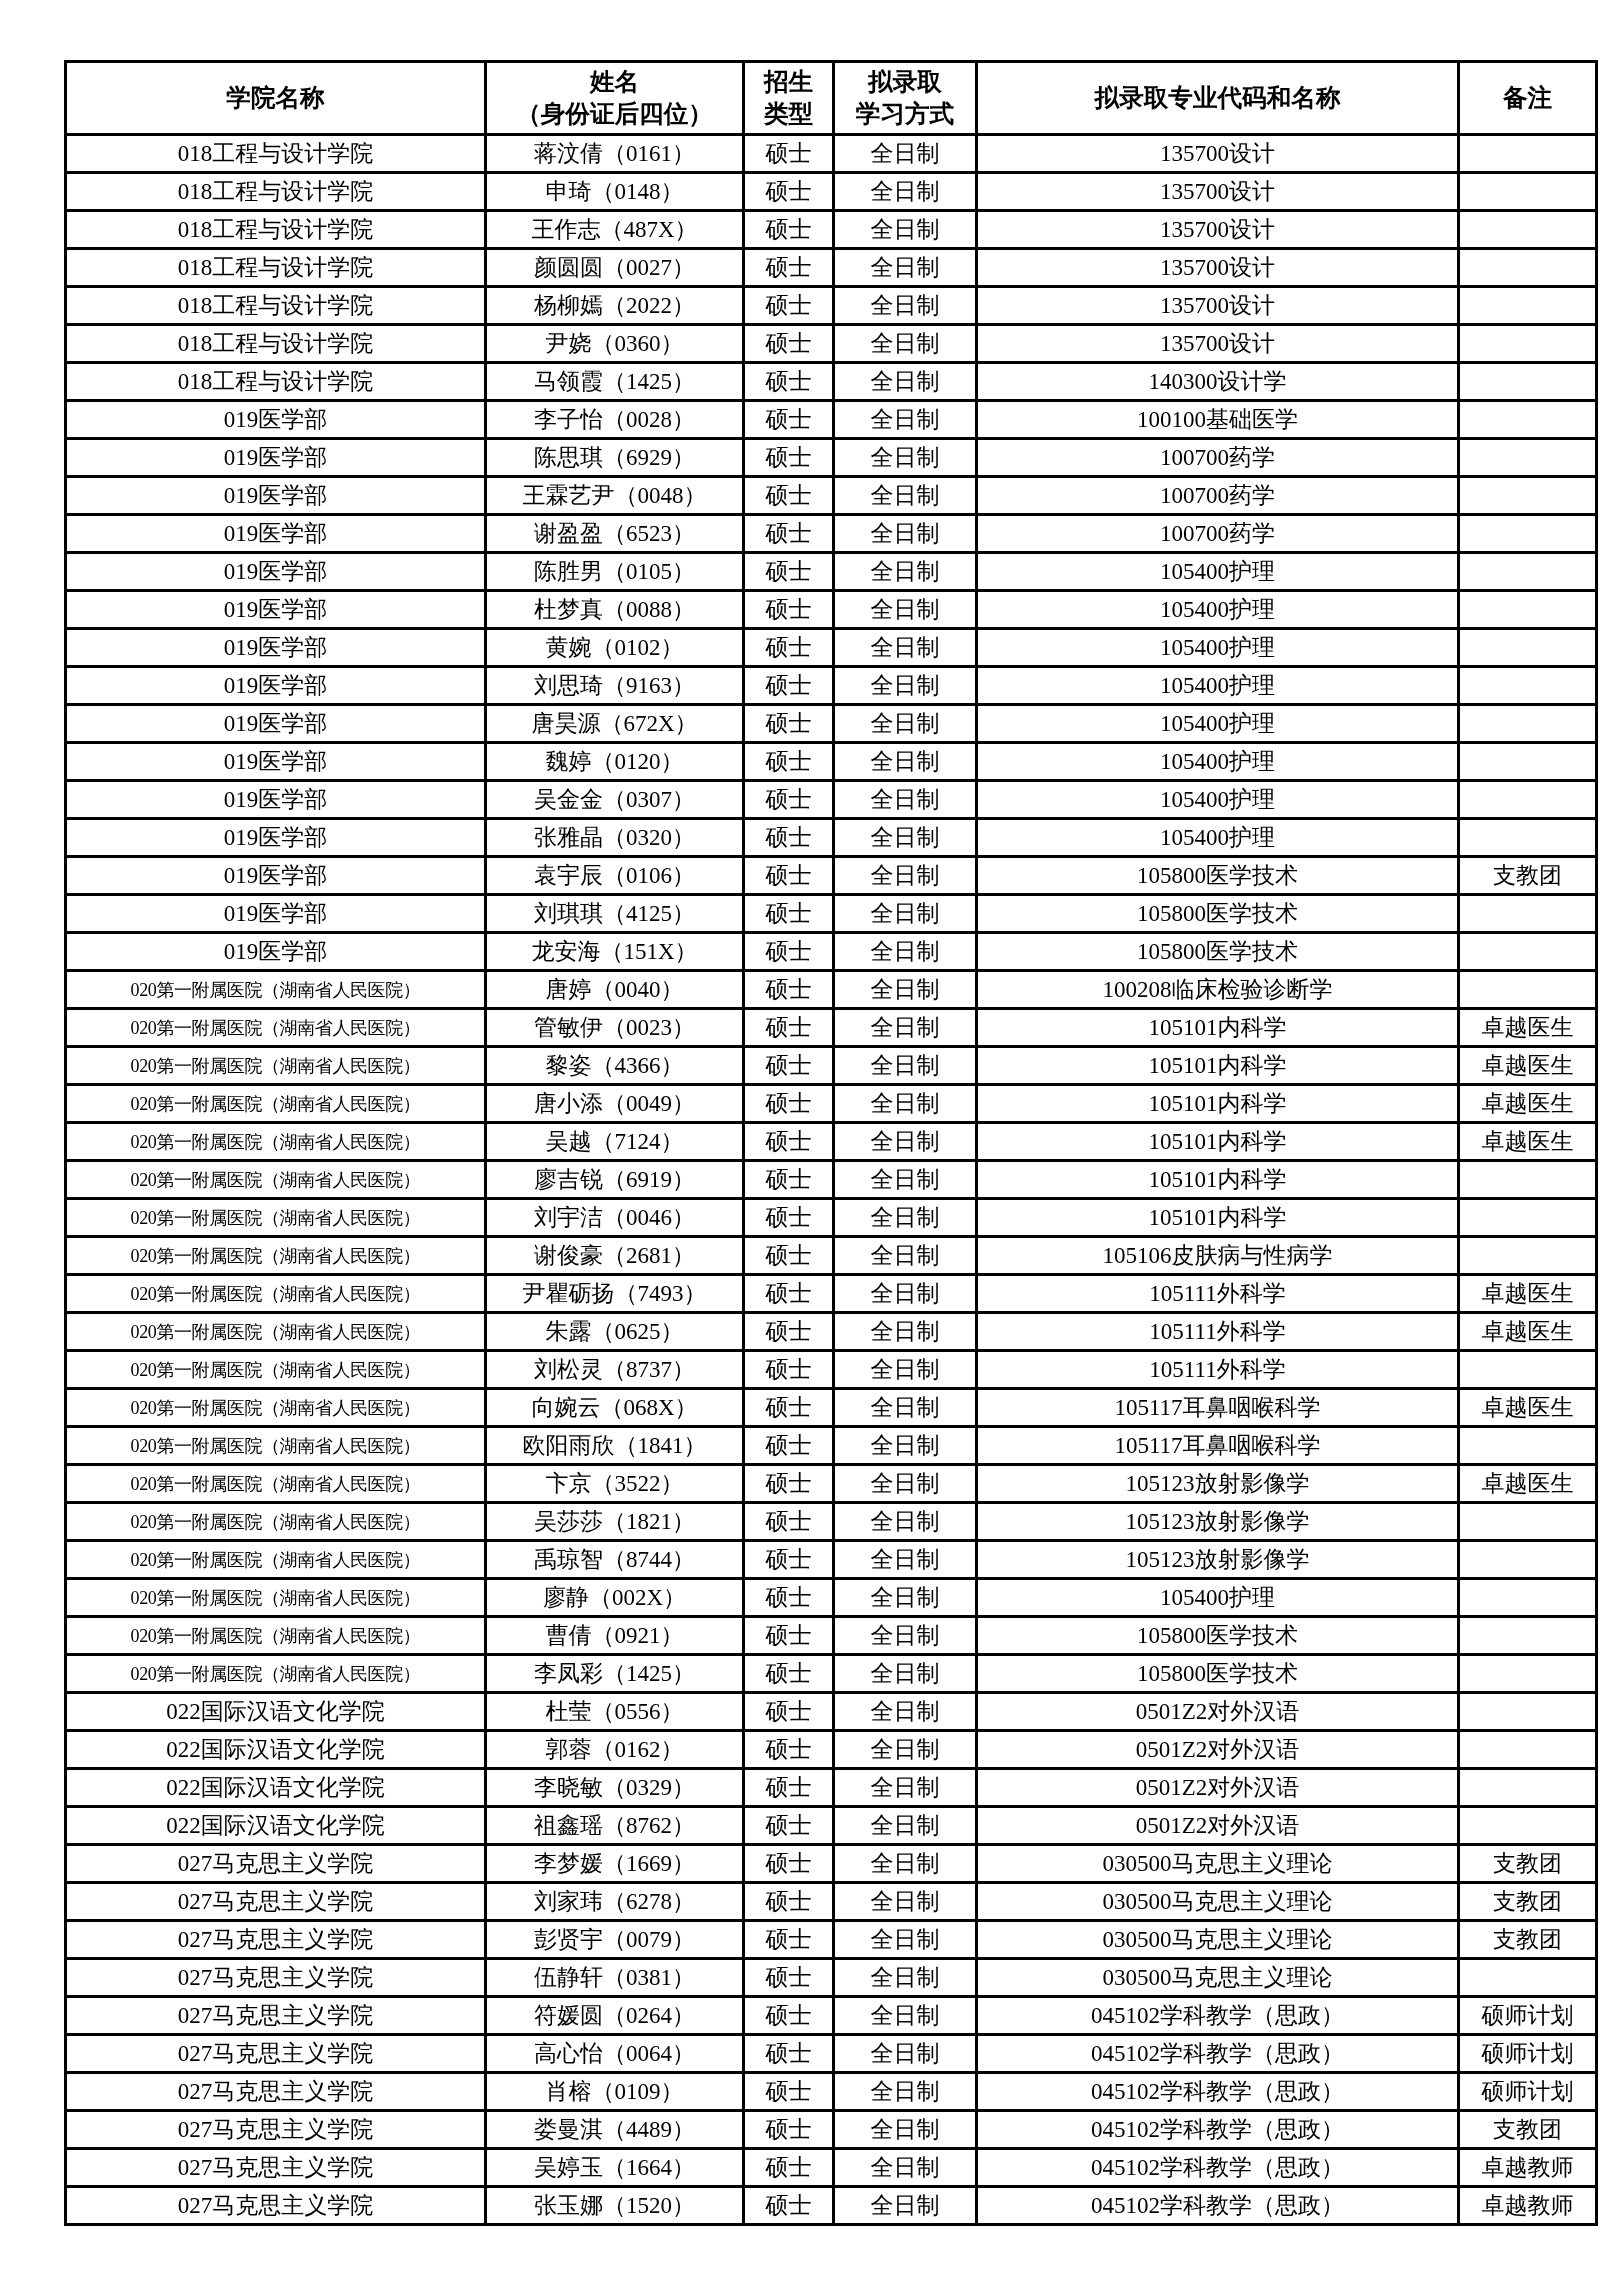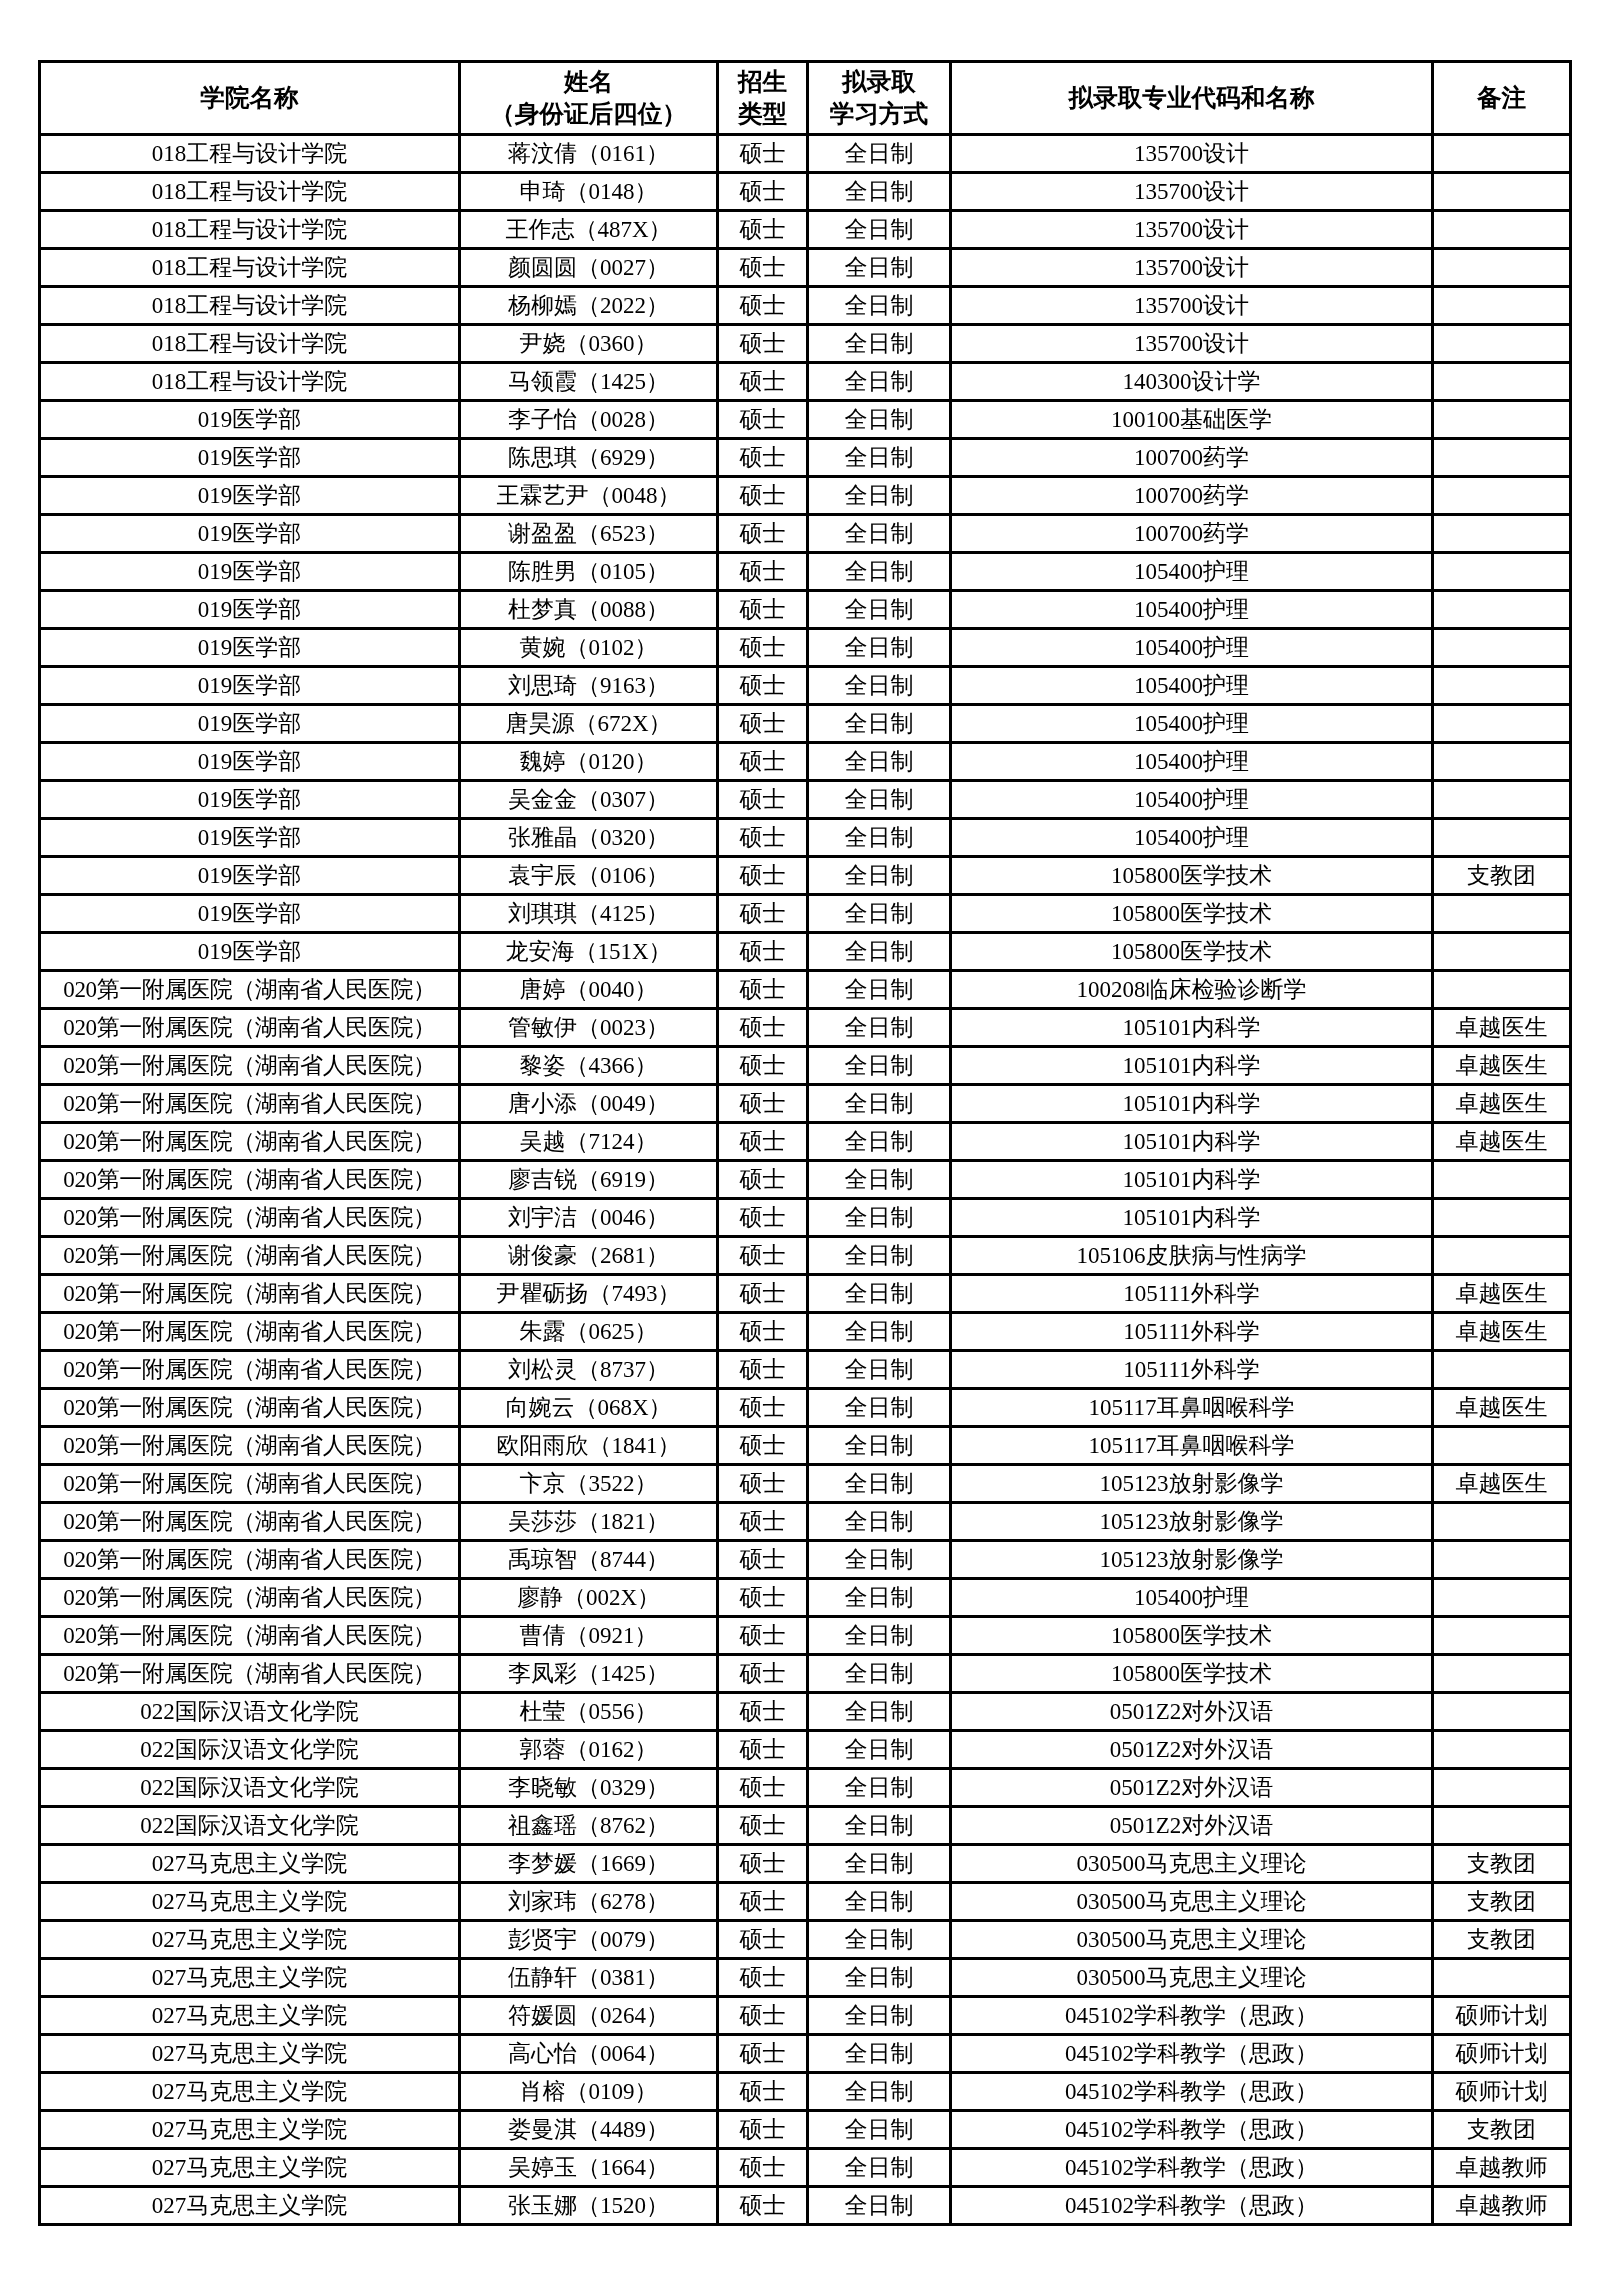--- a/index.html
+++ b/index.html
@@ -14,21 +14,21 @@
     color: #000;
   }
   .sheet {
     position: relative;
     width: 1624px;
     height: 2295px;
     background: #ffffff;
   }
   table.admission {
     position: absolute;
-    left: 38px;
+    left: 64px;
     top: 60px;
     width: 1531px;
     border-collapse: collapse;
     table-layout: fixed;
     background: #ffffff;
   }
   table.admission th,
   table.admission td {
     border: 3.2px solid #000;
     padding: 0 3.2px;
@@ -43,21 +43,21 @@
     font-weight: bold;
     line-height: 1.3;
   }
   thead th span { display: block; }
   tbody td {
     height: 35px;
     font-size: 23px;
     font-weight: normal;
   }
   tbody td.shrink {
-    font-size: 23px;
+    font-size: 18px;
     letter-spacing: -0.4px;
   }
 </style>
 </head>
 <body>
 
 <div class="sheet">
   <table class="admission">
     <colgroup>
       <col style="width:420px">

